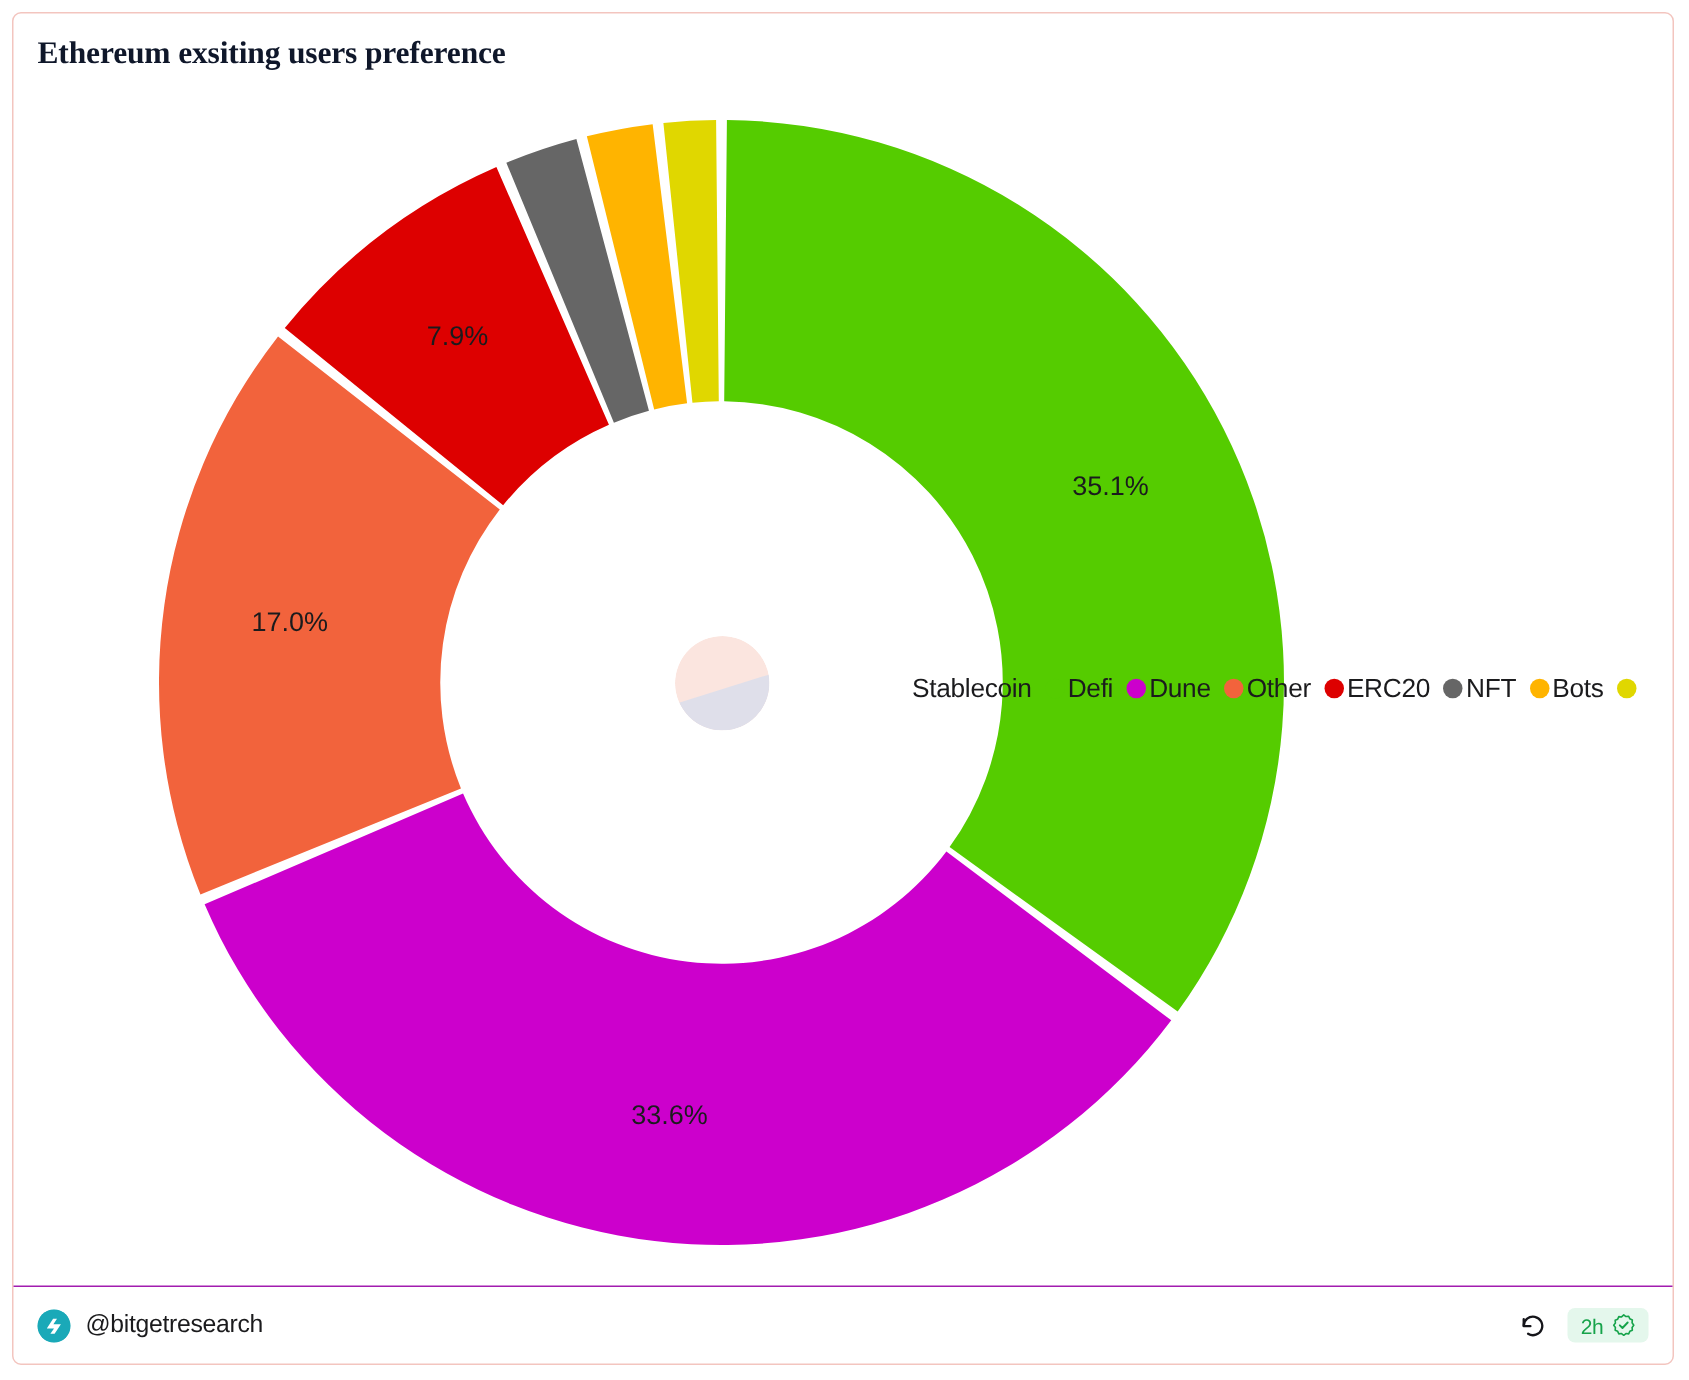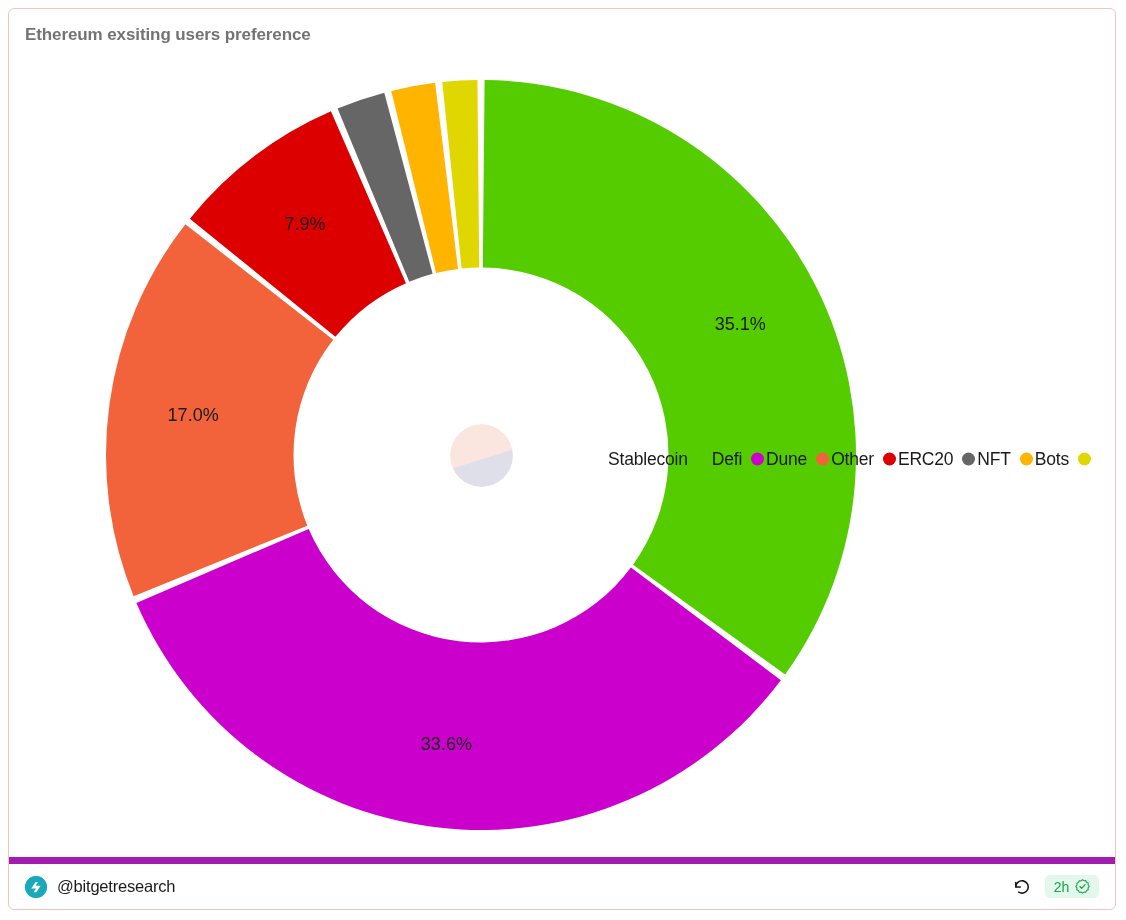--- a/index.html
+++ b/index.html
@@ -17,22 +17,22 @@
     background:#fff;
     box-sizing:border-box;
   }
   
   .header{
     position:absolute;left:0;top:0;width:100%;height:52px;
     display:flex;align-items:center;
     padding-left:16px;box-sizing:border-box;
   }
   .title-main{
-    font-size:17px;font-weight:bold;color:#737373;
-    letter-spacing:-0.1px;white-space:nowrap;
+    font-size:21px;font-weight:bold;color:#0f172a;
+    letter-spacing:-0.1px;white-space:nowrap;font-family:Liberation Serif, serif;
   }
   .title-sub{
     font-size:17px;font-weight:400;color:#2a2a2e;
     margin-left:14px;white-space:nowrap;letter-spacing:-0.2px;
   }
   
   .chart-area{
     position:absolute;left:0;top:52px;right:0;bottom:52px;
   }
   .donut-wrap{
@@ -64,21 +64,21 @@
   }
   .legend-label{
     font-size:17.5px;color:#1b1b1d;white-space:nowrap;letter-spacing:-0.2px;
   }
   .legend-dot{
     width:13px;height:13px;border-radius:50%;flex:0 0 13px;
   }
   
   .footer{
     position:absolute;left:0;bottom:0;width:100%;height:52px;
-    border-top:7px solid #a21caf;
+    border-top:1px solid #a21caf;
     display:flex;
     padding:16px 16px;box-sizing:border-box;
   }
   .footer-left{display:flex;align-items:center;gap:10px;}
   .avatar{
     width:22px;height:22px;border-radius:50%;
     background:#1aa9b8;
     display:flex;align-items:center;justify-content:center;
     overflow:hidden;flex:0 0 22px;
   }

